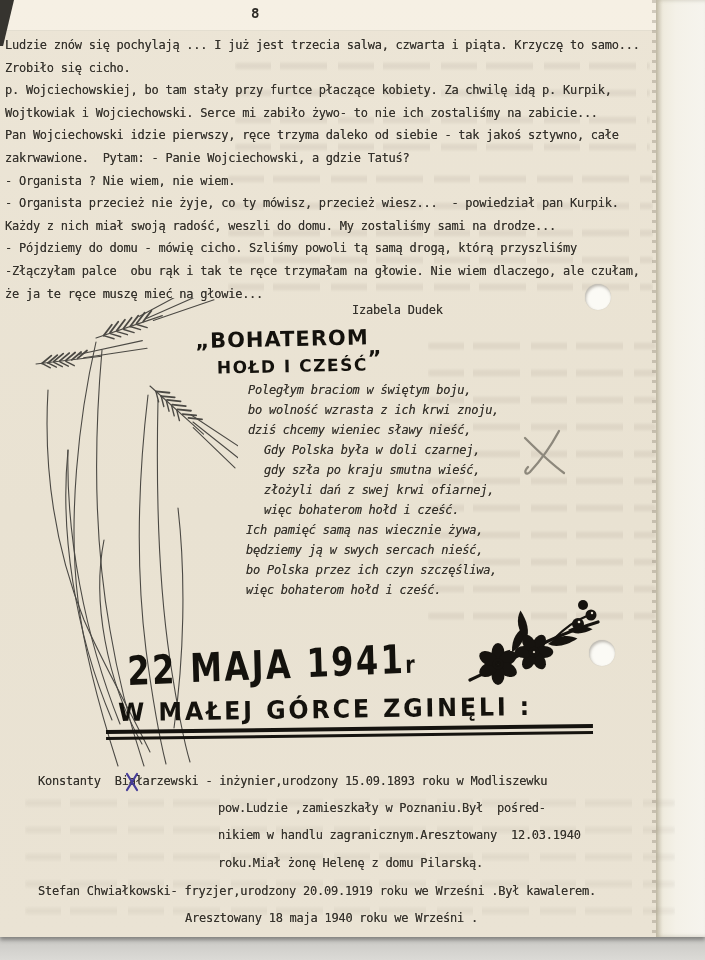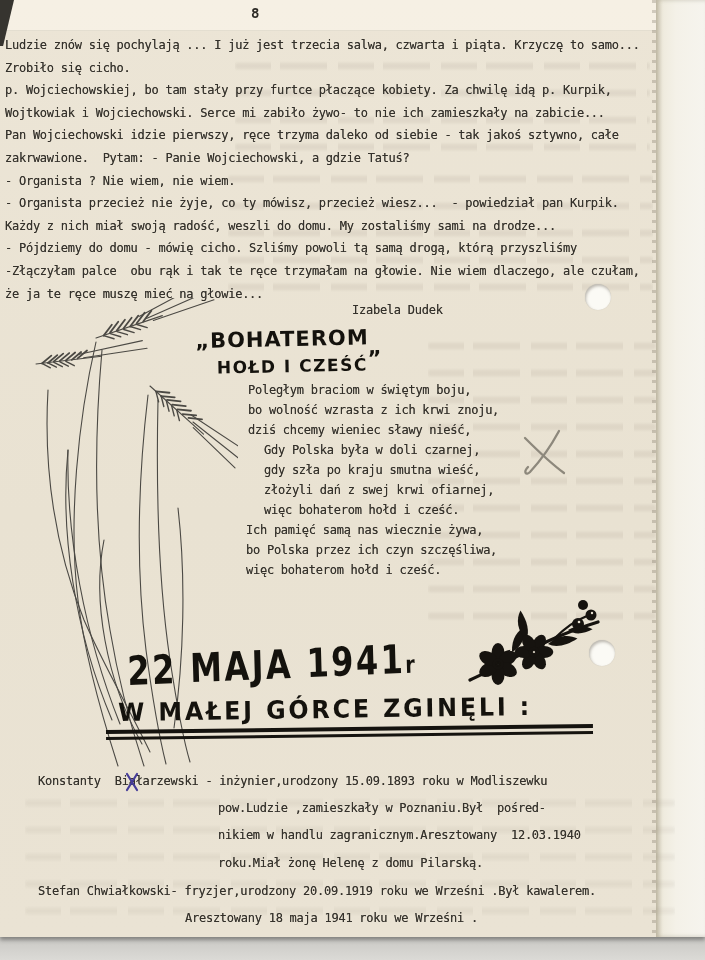--- a/index.html
+++ b/index.html
@@ -39,21 +39,21 @@
   .story .t-line{white-space:pre;line-height:22.6px;height:22.6px;}
   .attribution{position:absolute;left:352px;top:303px;z-index:10;text-align:right;}
 
   
   .ptitle{position:absolute;left:195px;top:329px;z-index:10;color:#14120d;
         font-family:"DejaVu Sans",sans-serif;font-weight:bold;transform:rotate(-1.2deg);transform-origin:left top;}
   .ptitle .l1{font-size:21px;letter-spacing:1px;line-height:24px;}
   .ptitle .l2{font-size:17px;letter-spacing:1.5px;line-height:18px;margin-left:21px;}
   .ptitle .closeq{font-size:21px;vertical-align:5px;letter-spacing:0;}
   .poem{position:absolute;left:226px;top:380px;z-index:10;}
-  .poem .t-line{white-space:pre;line-height:20px;height:20px;}
+  .poem .t-line{white-space:pre;line-height:20px;height:20px;font-style:italic;}
   .ind1{margin-left:22px;} .ind2{margin-left:38px;} .ind3{margin-left:20px;}
 
   
   .heading1{position:absolute;left:128px;top:648px;z-index:10;color:#14120d;
         font-family:"DejaVu Sans",sans-serif;font-weight:bold;font-size:40px;letter-spacing:3px;
         transform:scaleX(.8) rotate(-2deg);transform-origin:left bottom;white-space:nowrap;}
   .heading1 .suffix{font-size:24px;letter-spacing:0;}
   .heading2{position:absolute;left:118px;top:698px;z-index:10;color:#14120d;
         font-family:"DejaVu Sans",sans-serif;font-weight:bold;font-size:25px;letter-spacing:3px;
         transform:scaleX(.95) rotate(-.8deg);transform-origin:left top;white-space:nowrap;}
@@ -91,21 +91,21 @@
     <div class="ghost g2"></div>
     <div class="ghost g3"></div>
     <div class="ghost g4"></div>
 
     <div class="page-number">8</div>
 
     <div class="story tw">
       <div class="t-line">Ludzie znów się pochylają ... I już jest trzecia salwa, czwarta i piąta. Krzyczę to samo...</div>
       <div class="t-line">Zrobiło się cicho.</div>
       <div class="t-line">p. Wojciechowskiej, bo tam stały przy furtce płaczące kobiety. Za chwilę idą p. Kurpik,</div>
-      <div class="t-line">Wojtkowiak i Wojciechowski. Serce mi zabiło żywo- to nie ich zamieszkały na zabicie...</div>
+      <div class="t-line">Wojtkowiak i Wojciechowski. Serce mi zabiło żywo- to nie ich zostaliśmy na zabicie...</div>
       <div class="t-line">Pan Wojciechowski idzie pierwszy, ręce trzyma daleko od siebie - tak jakoś sztywno, całe</div>
       <div class="t-line">zakrwawione.  Pytam: - Panie Wojciechowski, a gdzie Tatuś?</div>
       <div class="t-line">- Organista ? Nie wiem, nie wiem.</div>
       <div class="t-line">- Organista przecież nie żyje, co ty mówisz, przecież wiesz...  - powiedział pan Kurpik.</div>
       <div class="t-line">Każdy z nich miał swoją radość, weszli do domu. My zostaliśmy sami na drodze...</div>
       <div class="t-line">- Pójdziemy do domu - mówię cicho. Szliśmy powoli tą samą drogą, którą przyszliśmy</div>
       <div class="t-line">-Złączyłam palce  obu rąk i tak te ręce trzymałam na głowie. Nie wiem dlaczego, ale czułam,</div>
       <div class="t-line">że ja te ręce muszę mieć na głowie...</div>
     </div>
 
@@ -118,20 +118,21 @@
 
     <div class="poem tw">
       <div class="t-line ind1">Poległym braciom w świętym boju,</div>
       <div class="t-line ind1">bo wolność wzrasta z ich krwi znoju,</div>
       <div class="t-line ind1">dziś chcemy wieniec sławy nieść,</div>
       <div class="t-line ind2">Gdy Polska była w doli czarnej,</div>
       <div class="t-line ind2">gdy szła po kraju smutna wieść,</div>
       <div class="t-line ind2">złożyli dań z swej krwi ofiarnej,</div>
       <div class="t-line ind2">więc bohaterom hołd i cześć.</div>
       <div class="t-line ind3">Ich pamięć samą nas wiecznie żywa,</div>
+      <div class="t-line ind3">będziemy ją w swych sercach nieść,</div>
       <div class="t-line ind3">bo Polska przez ich czyn szczęśliwa,</div>
       <div class="t-line ind3">więc bohaterom hołd i cześć.</div>
     </div>
 
     <svg class="wheat" width="230" height="472" viewBox="0 0 230 472">
       <g stroke="#4b4944" fill="none" stroke-width="1.1" stroke-linecap="round">
 
         <path d="M88,44 C70,122 60,222 70,302 C76,352 92,412 110,468"></path>
         <path d="M94,52 C86,142 86,242 102,332 C112,392 124,432 136,468"></path>
         <path d="M140,97 C130,182 128,272 138,352 C146,412 152,442 158,466"></path>
@@ -214,21 +215,21 @@
     <div class="dunder">
       <div class="u1"></div>
         <div class="u2"></div>
     </div>
 
     <div class="v-line vl0 tw">Konstanty  Białarzewski - inżynier,urodzony 15.09.1893 roku w Modliszewku</div>
     <div class="v-line vl1 tw">pow.Ludzie ,zamieszkały w Poznaniu.Był  pośred-</div>
     <div class="v-line vl2 tw">nikiem w handlu zagranicznym.Aresztowany  12.03.1940</div>
     <div class="v-line vl3 tw">roku.Miał żonę Helenę z domu Pilarską.</div>
     <div class="v-line vl4 tw">Stefan Chwiałkowski- fryzjer,urodzony 20.09.1919 roku we Wrześni .Był kawalerem.</div>
-    <div class="v-line vl5 tw">Aresztowany 18 maja 1941 roku we Wrześni .</div>
+    <div class="v-line vl5 tw">Aresztowany 18 maja 1940 roku we Wrześni .</div>
 
     <svg class="blue-x" width="16" height="22" viewBox="0 0 16 22">
       <path d="M3,3 L13,19 M13,3 L3,19" stroke="#453c99" stroke-width="2.2" fill="none" stroke-linecap="round"></path>
     </svg>
     <svg class="pencil-x" width="54" height="58" viewBox="0 0 54 58">
       <g stroke="#8d887c" stroke-width="2.3" fill="none" stroke-linecap="round">
         <path d="M7,16 C17,26 31,40 46,51"></path>
         <path d="M41,9 C34,22 24,37 12,50 C8,54 5,50 10,45"></path>
       </g>
     </svg>

